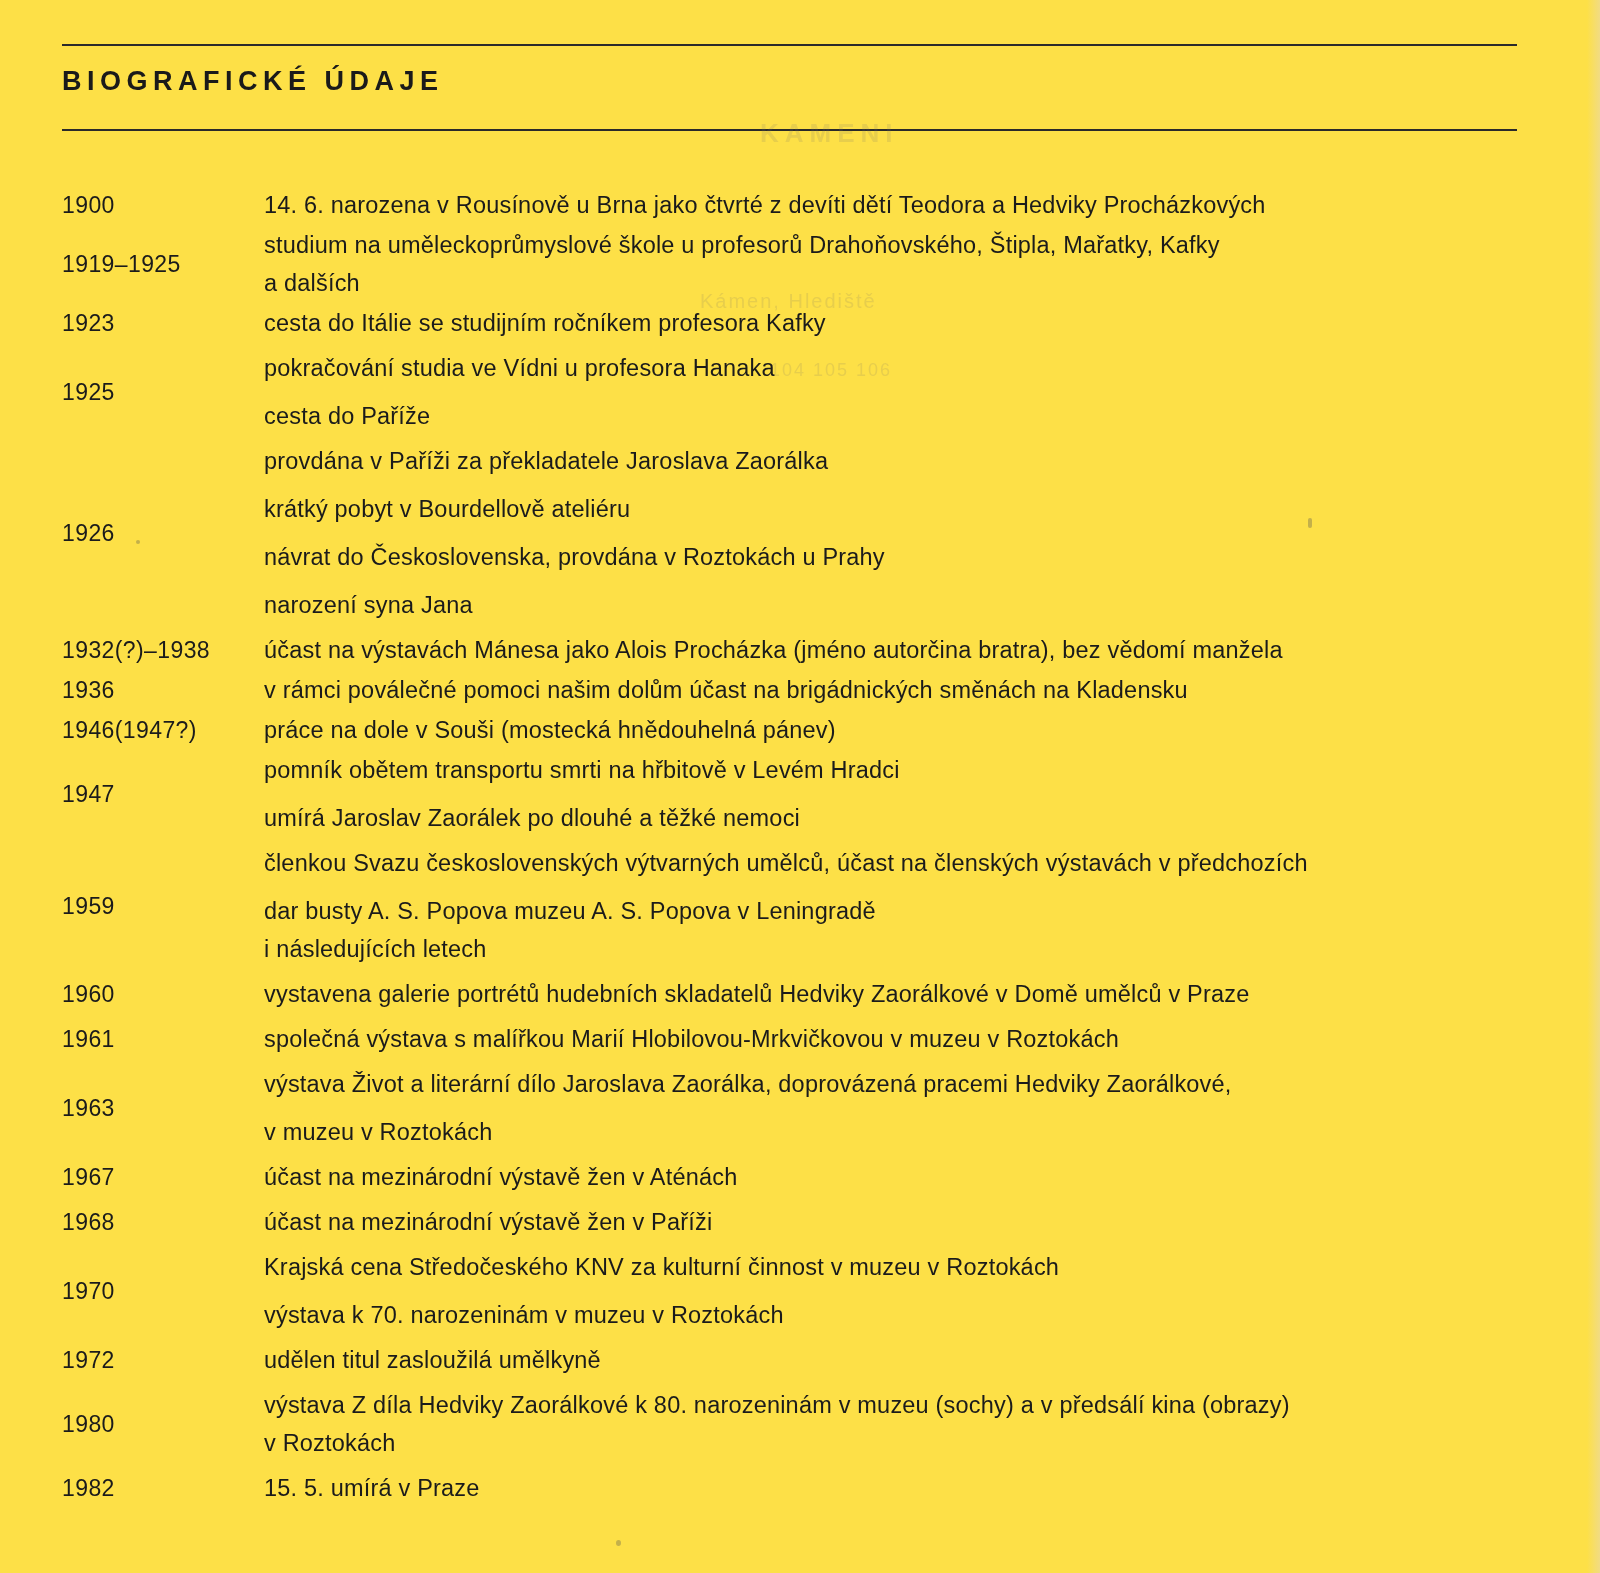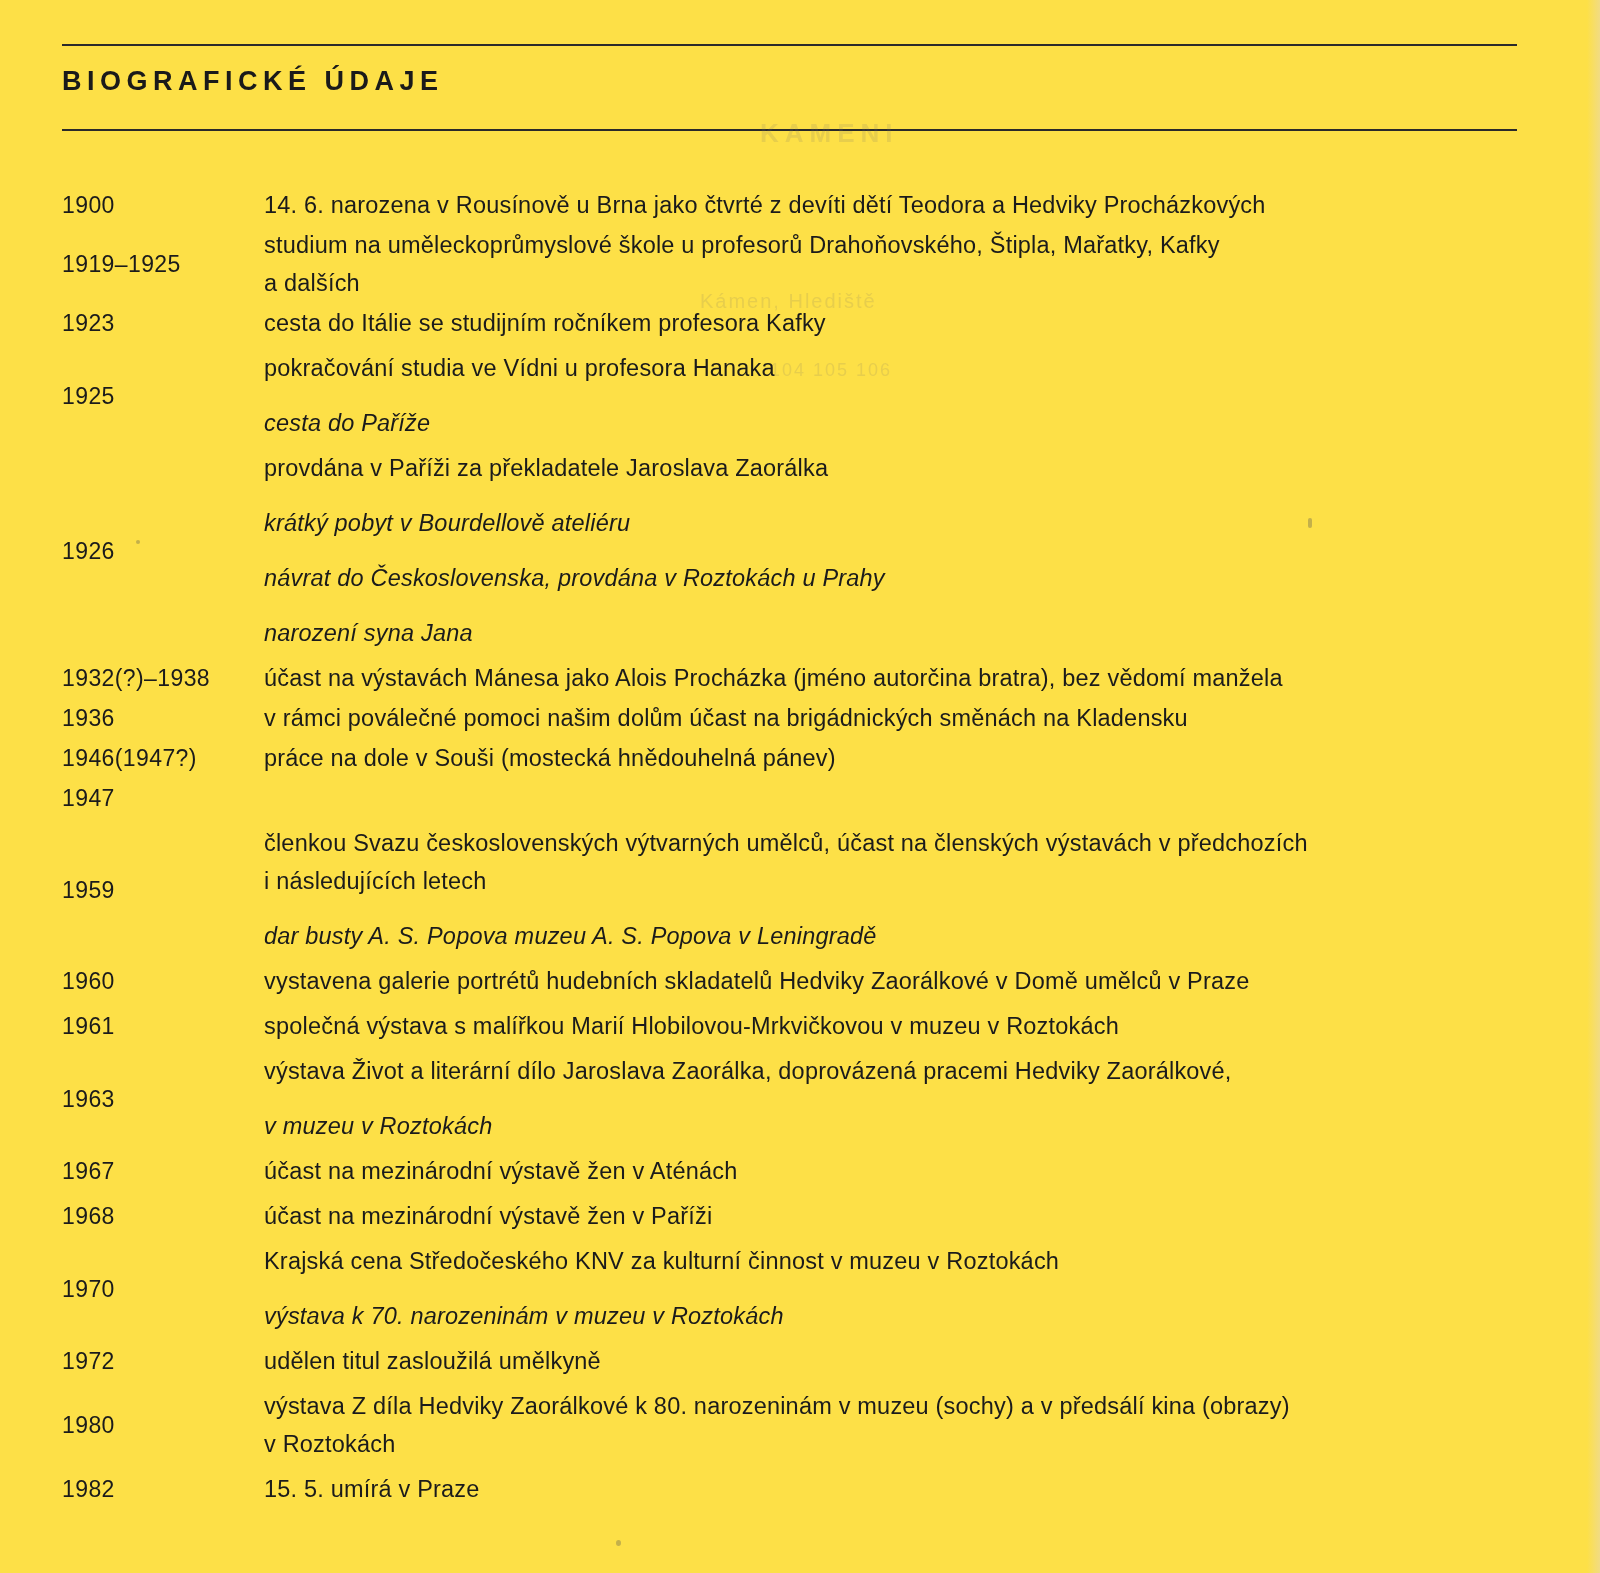--- a/index.html
+++ b/index.html
@@ -68,21 +68,21 @@
     white-space: nowrap;
   }
   .desc {
     flex: 1 1 auto;
     font-size: 23.5px;
     line-height: 38px;
     letter-spacing: 0.2px;
     color: #1b1b1b;
   }
   .desc .line { display: block; }
-  .desc .line.sp { margin-top: 17px; font-style: italic; }
+  .desc .line.sp { margin-top: 10px; }
   .desc .line.tight { margin-top: 0; }
   .entry.gap-s { margin-bottom: 7px; }
 
   
   .ghost {
     position: absolute;
     color: rgba(120,110,105,0.16);
     font-family: "Liberation Sans", sans-serif;
     font-weight: 700;
     letter-spacing: 6px;
@@ -169,28 +169,32 @@
 
     <div class="entry">
       <div class="year">1946(1947?)</div>
       <div class="desc">
         <span class="line">práce na dole v Souši (mostecká hnědouhelná pánev)</span>
       </div>
     </div>
 
     <div class="entry gap-s">
       <div class="year">1947</div>
+      <div class="desc">
+        <span class="line">pomník obětem transportu smrti na hřbitově v Levém Hradci</span>
+        <span class="line sp">umírá Jaroslav Zaorálek po dlouhé a těžké nemoci</span>
+      </div>
     </div>
 
     <div class="entry gap-s">
       <div class="year">1959</div>
       <div class="desc">
         <span class="line">členkou Svazu československých výtvarných umělců, účast na členských výstavách v předchozích</span>
+        <span class="line sp">dar busty A. S. Popova muzeu A. S. Popova v Leningradě</span>
         <span class="line tight">i následujících letech</span>
-        <span class="line sp">dar busty A. S. Popova muzeu A. S. Popova v Leningradě</span>
       </div>
     </div>
 
     <div class="entry gap-s">
       <div class="year">1960</div>
       <div class="desc">
         <span class="line">vystavena galerie portrétů hudebních skladatelů Hedviky Zaorálkové v Domě umělců v Praze</span>
       </div>
     </div>
 

